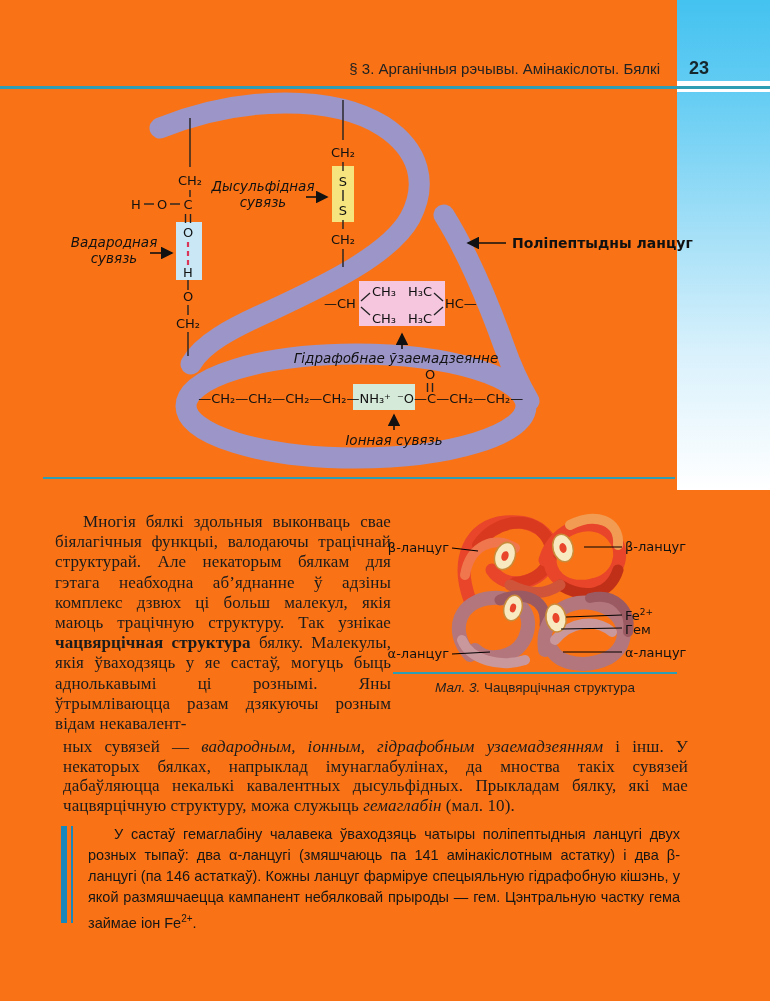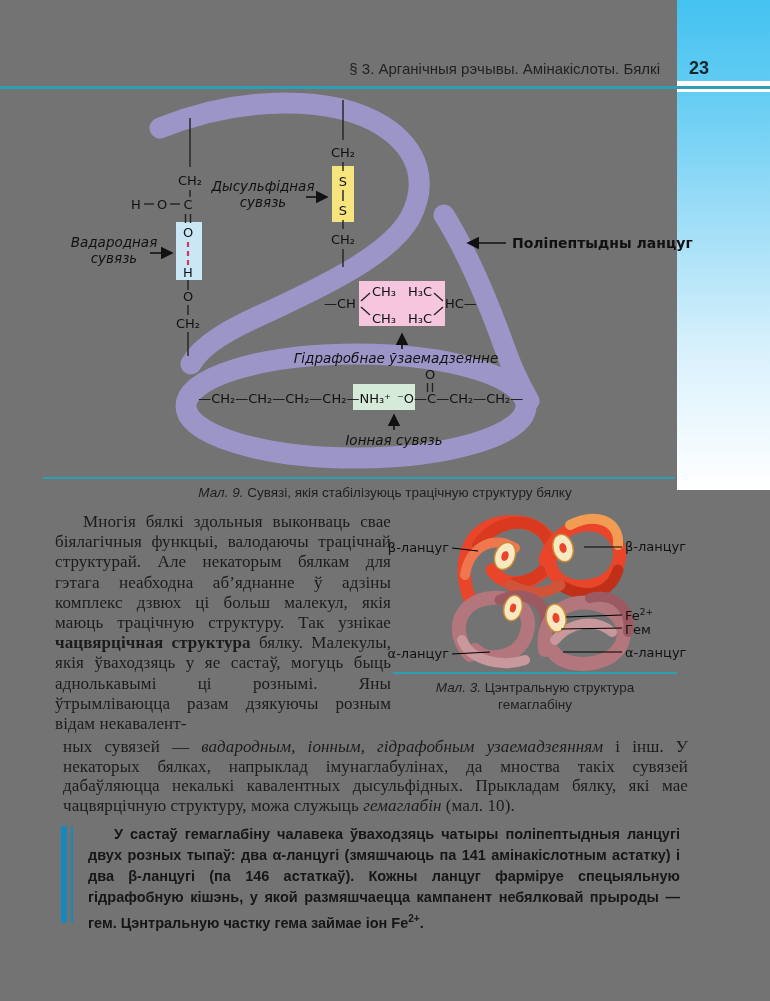--- a/index.html
+++ b/index.html
@@ -1,17 +1,17 @@
 <!DOCTYPE html>
 <html lang="be"><head>
 <meta charset="utf-8">
 <style>
   html,body{margin:0;padding:0;}
   body{width:770px;height:1001px;background:#ffffff;font-family:"Liberation Sans",sans-serif;color:#1b1b1b;}
-  .page{position:relative;width:770px;height:1001px;overflow:hidden;background:#737373;}
+  .page{position:relative;width:770px;height:1001px;overflow:hidden;background:#f97316;}
 
   
   .blueband{position:absolute;left:677px;top:0;width:93px;height:490px;
     background:linear-gradient(180deg,#44c2f0 0%,#62ccf3 18%,#9fdef7 45%,#d9f1fc 72%,#ffffff 100%);}
   .band-gap{position:absolute;left:677px;top:81px;width:93px;height:11px;background:#ffffff;}
   .pagenum{position:absolute;left:689px;top:58px;width:70px;font-size:18px;font-weight:bold;color:#15262c;}
 
   .runhead{position:absolute;left:0;top:60px;width:660px;text-align:right;font-size:15px;color:#222;}
   .mainrule{position:absolute;left:0;top:86px;width:770px;height:3px;background:#2e9eb4;}
 
@@ -25,21 +25,21 @@
   .lbl{font-size:13.5px;font-style:italic;}
   .lblb{font-size:14px;font-weight:bold;font-style:normal;}
 
   .bodytext{font-family:"Liberation Serif",serif;font-size:17px;line-height:20.2px;text-align:justify;letter-spacing:0.1px;}
   .col1{position:absolute;left:55px;top:512px;width:336px;}
   .col1 .indent{text-indent:28px;}
   .wide{position:absolute;left:63px;top:737px;width:625px;line-height:19.6px;}
   .bodytext b{font-weight:bold;}
   .bodytext i{font-style:italic;}
 
-  .infobox{position:absolute;left:88px;top:824px;width:592px;font-size:14.5px;line-height:21px;text-align:justify;color:#161616;font-weight:bold;}
+  .infobox{position:absolute;left:88px;top:824px;width:592px;font-size:14.5px;line-height:21px;text-align:justify;color:#161616;}
   .infobox .ind{text-indent:26px;}
   .bar1{position:absolute;left:61px;top:826px;width:5.5px;height:97px;background:#1887bc;}
   .bar2{position:absolute;left:70.5px;top:826px;width:2.5px;height:97px;background:#1887bc;}
   sup{font-size:10px;}
 </style>
 </head>
 <body>
 
 <div class="page">
 
@@ -145,23 +145,20 @@
       <line x1="427.5" y1="383" x2="427.5" y2="392" stroke="#222" stroke-width="1.4"></line>
       <line x1="432.5" y1="383" x2="432.5" y2="392" stroke="#222" stroke-width="1.4"></line>
     </g>
     <g>
       <line x1="394" y1="430" x2="394" y2="415" stroke="#111" stroke-width="1.6" marker-end="url(#ahr)"></line>
       <text class="lbl" x="394" y="445" text-anchor="middle">Іонная сувязь</text>
     </g>
   </svg>
 
   <div class="cap-rule" style="left:43px;top:477px;width:632px"></div>
-  <div class="caption" style="left:0;top:484px;width:770px">
-    <i>Мал. 9.</i><span> Сувязі, якія стабілізуюць трацічную структуру бялку</span>
-  </div>
 
   <div class="bodytext col1">
     <div class="indent"><span>Многія бялкі здольныя выконваць свае біялагічныя функцыі, валодаючы трацічнай структурай. Але некаторым бялкам для гэтага неабходна аб’яднан­не ў адзіны комплекс дзвюх ці больш малекул, якія маюць трацічную струк­туру. Так узнікае </span><b>чацвярцічная струк­тура</b><span> бялку. Малекулы, якія ўваходзяць у яе састаў, могуць быць аднолькавымі ці рознымі. Яны ўтрымліваюцца разам дзякуючы розным відам некавалент-</span></div>
   </div>
 
   <svg style="left:390px;top:505px" width="300" height="170" viewBox="390 505 300 170">
 
     <g fill="none" stroke-linecap="round">
       <path d="M 470,600 C 455,560 470,525 505,522 C 540,519 560,540 548,565 C 538,585 505,590 492,570" stroke="#e8452b" stroke-width="13"></path>
       <path d="M 478,545 C 495,520 530,515 545,535 C 560,555 545,580 515,583" stroke="#d93a1f" stroke-width="12"></path>
@@ -214,22 +211,21 @@
       <text x="625" y="551">β-ланцуг</text>
       <text x="625" y="620"><tspan>Fe</tspan><tspan dy="-5" style="font-size:9px">2+</tspan></text>
       <text x="625" y="634">Гем</text>
       <text x="449" y="658" text-anchor="end">α-ланцуг</text>
       <text x="625" y="657">α-ланцуг</text>
     </g>
   </svg>
 
   <div class="cap-rule" style="left:393px;top:672px;width:284px"></div>
   <div class="caption" style="left:393px;top:679px;width:284px">
-    <div><i>Мал. 3.</i><span> Цэнтральную структура</span></div>
-    <div>гемаглабіну</div>
+    <div><i>Мал. 3.</i><span> Чацвярцічная структура</span></div>
   </div>
 
   <div class="bodytext wide">
     <span>ных сувязей — </span><i>вадародным, іонным, гідрафобным узаемадзеянням</i><span> і інш. У некаторых бялках, напрыклад імунаглабулінах, да мноства такіх сувя­зей дабаўляюцца некалькі кавалентных дысульфідных. Прыкладам бял­ку, які мае чацвярцічную структуру, можа служыць </span><i>гемаглабін</i><span> (мал. 10).</span>
   </div>
 
   <div class="bar1"></div>
   <div class="bar2"></div>
   <div class="infobox">
     <div class="ind"><span>У састаў гемаглабіну чалавека ўваходзяць чатыры поліпептыдныя ланцугі двух розных тыпаў: два α-ланцугі (змяшчаюць па 141 амінакіслотным астатку) і два β-ланцугі (па 146 астаткаў). Кожны ланцуг фарміруе спецыяльную гідрафобную кішэнь, у якой размяшчаецца кампанент небялковай прыроды — гем. Цэнтральную частку гема займае іон Fe</span><sup>2+</sup><span>.</span></div>

